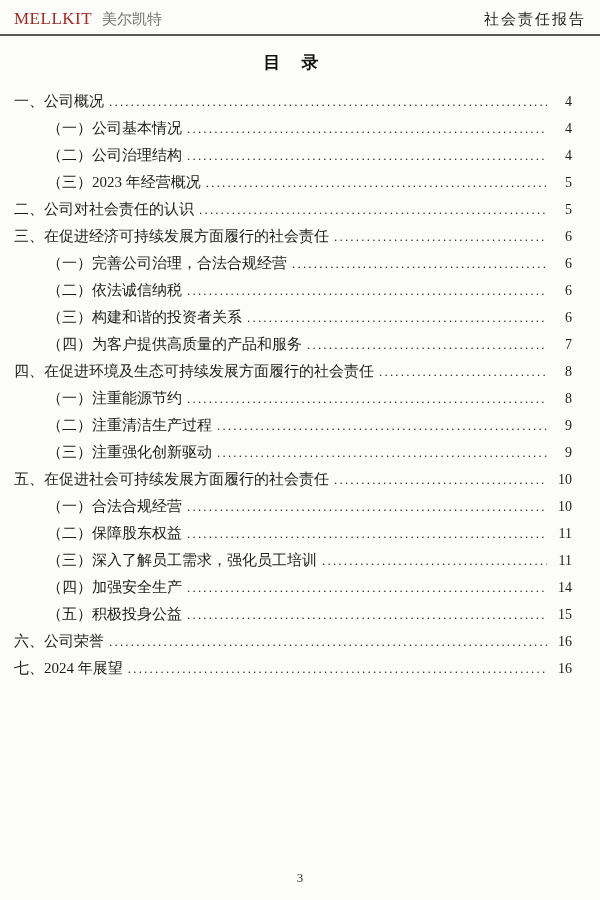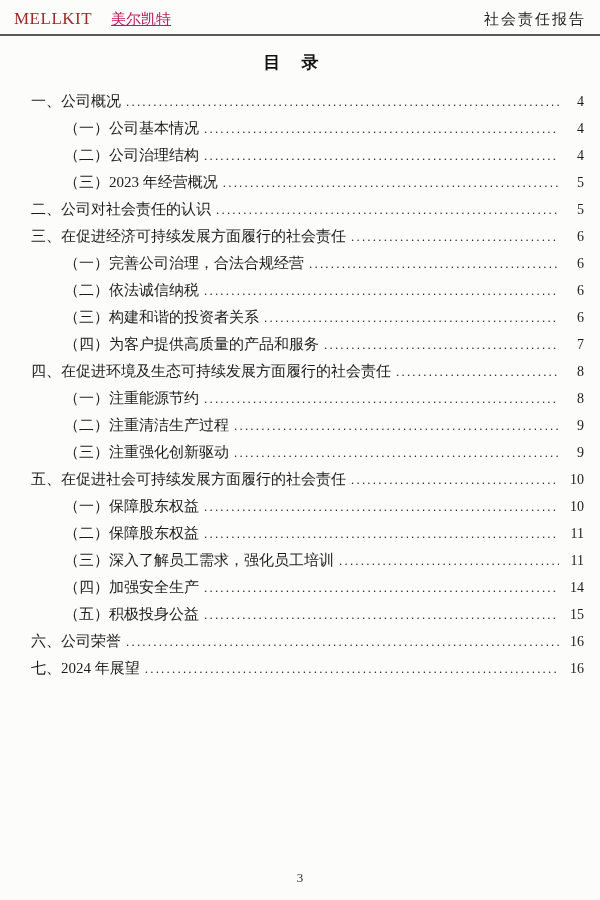--- a/index.html
+++ b/index.html
@@ -24,43 +24,41 @@
     margin: 0 0 0 0;
     border-bottom: 2px solid var(--rule, #595959);
   }
   .brand-latin {
     color: var(--brand-red, #9e2a25);
     font-size: 17px;
     letter-spacing: 0.5px;
     font-weight: normal;
   }
   .brand-cn {
-    color: #be185d;
+    color: #737373;
     font-size: 15px;
-    margin-left: 19px;
-    text-decoration: underline;
+    margin-left: 10px;
   }
   .hdr-right {
     color: #242424;
     font-size: 15px;
     letter-spacing: 2px;
   }
   
   .toc-title {
     margin: 15px 16px 10px 0;
     text-align: center;
     font-size: 17px;
     font-weight: bold;
     color: #111;
     letter-spacing: 2px;
   }
   
   .toc {
-    padding: 4px 16px 0 14px;
-    margin-left: 17px;
+    padding: 4px 28px 0 14px;
   }
   .toc-row {
     display: flex;
     align-items: baseline;
     height: 27px;
     line-height: 27px;
     font-size: 15px;
     color: #1c1c1c;
   }
   .toc-row.lvl2 { padding-left: 33px; justify-content: center; }
@@ -177,21 +175,21 @@
       <span class="toc-label">（三）注重强化创新驱动</span>
       <span class="toc-dots"></span>
       <span class="toc-page">9</span>
     </div>
       <div class="toc-row lvl1">
       <span class="toc-label">五、在促进社会可持续发展方面履行的社会责任</span>
       <span class="toc-dots"></span>
       <span class="toc-page">10</span>
     </div>
       <div class="toc-row lvl2">
-      <span class="toc-label">（一）保障股东权益</span>
+      <span class="toc-label">（一）合法合规经营</span>
       <span class="toc-dots"></span>
       <span class="toc-page">10</span>
     </div>
       <div class="toc-row lvl2">
       <span class="toc-label">（二）保障股东权益</span>
       <span class="toc-dots"></span>
       <span class="toc-page">11</span>
     </div>
       <div class="toc-row lvl2">
       <span class="toc-label">（三）深入了解员工需求，强化员工培训</span>

